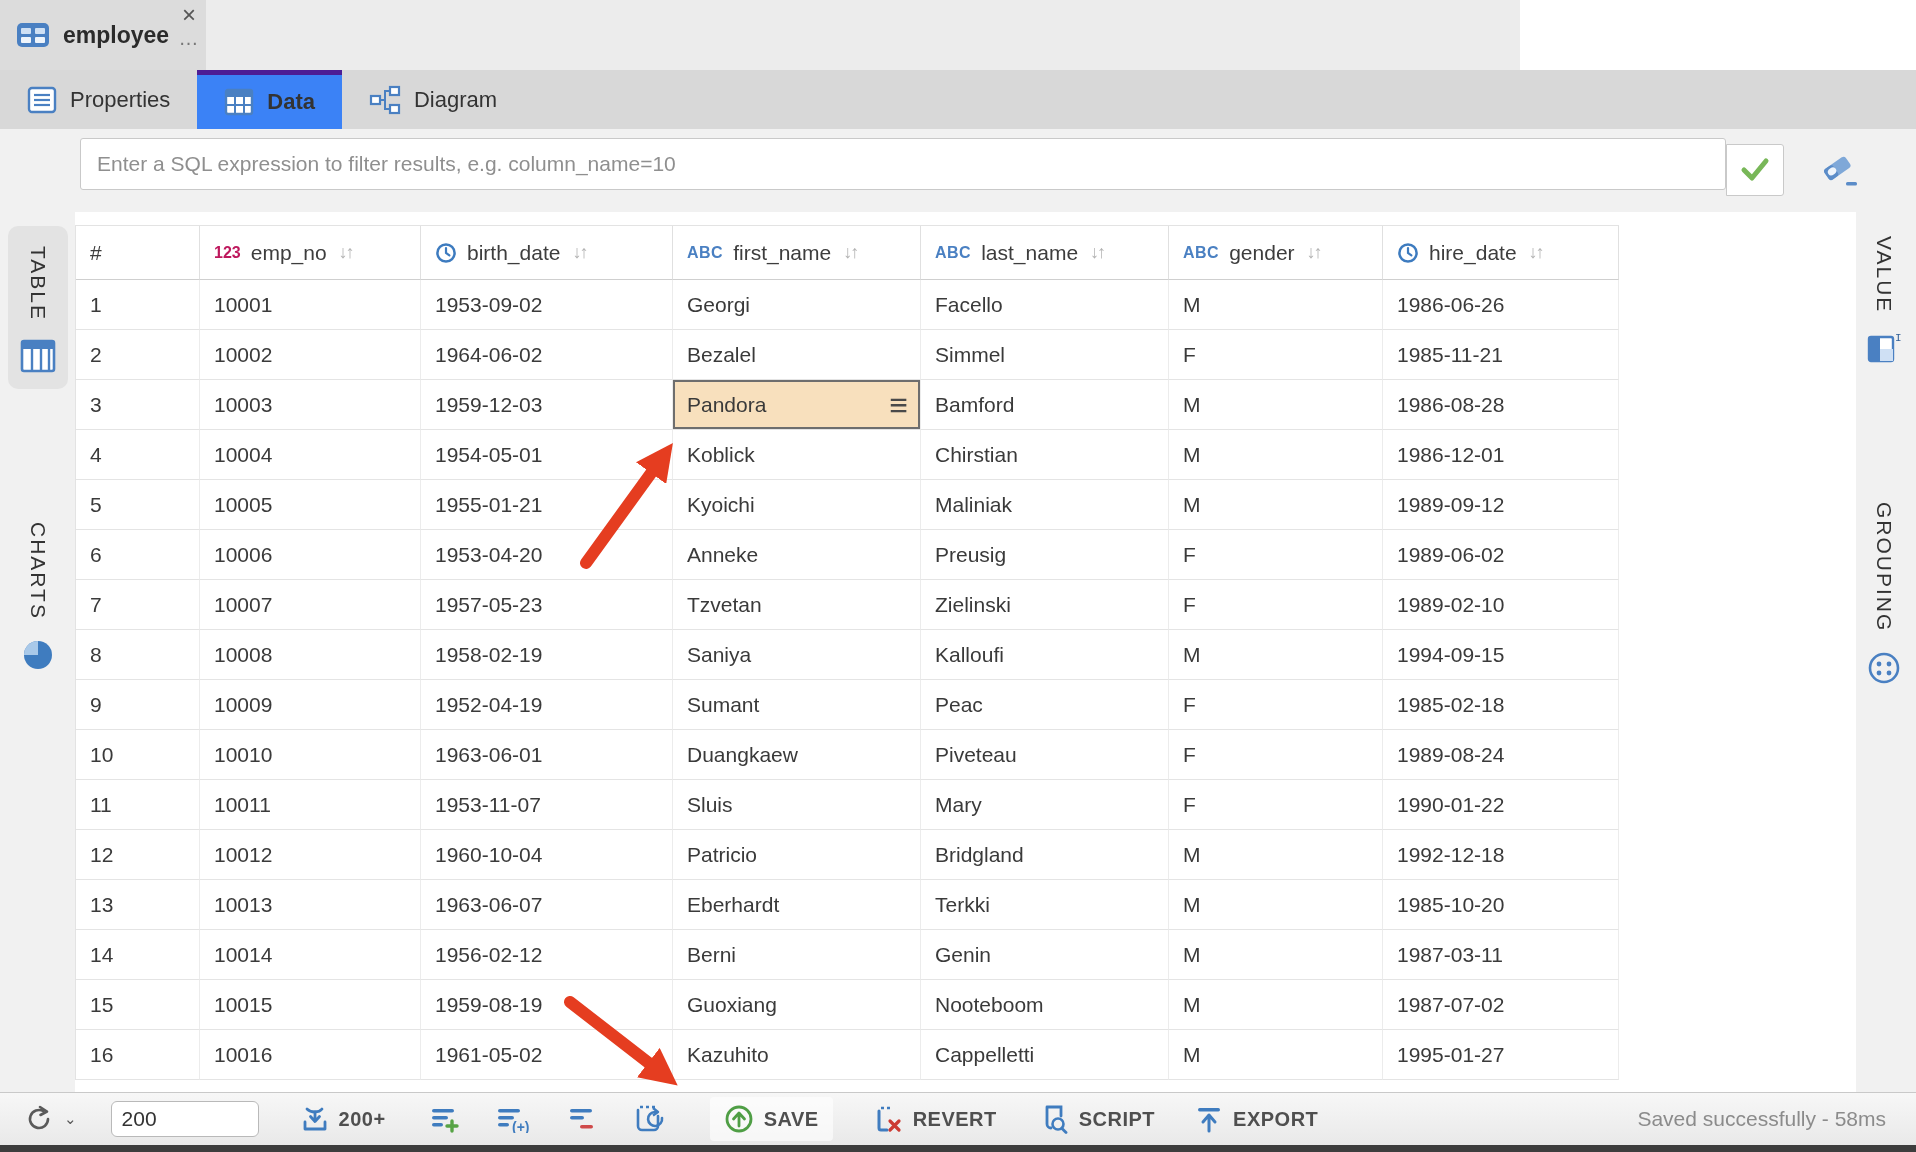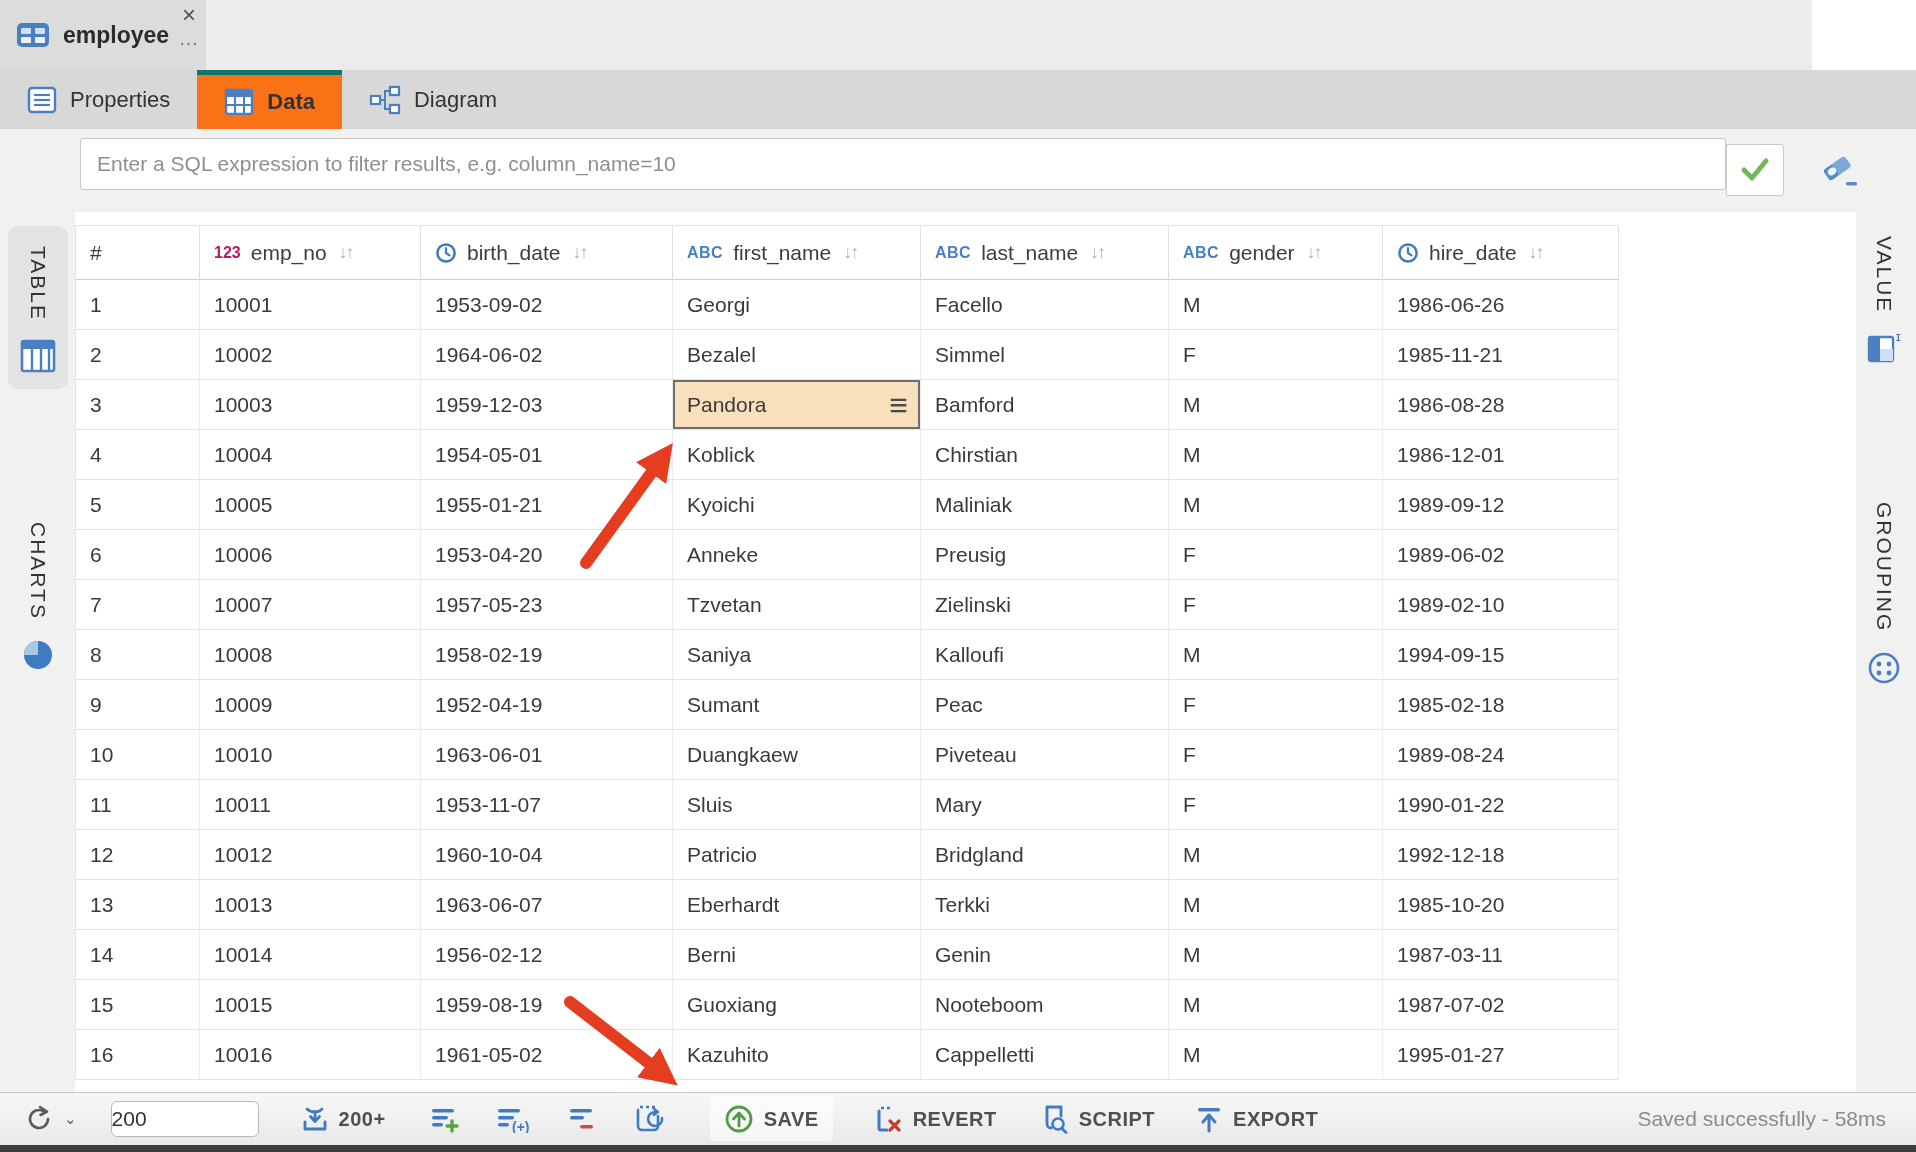--- a/index.html
+++ b/index.html
@@ -1,34 +1,34 @@
 <!DOCTYPE html>
 <html><head>
 <meta charset="utf-8">
 <style>
   html,body{margin:0;padding:0;background:#fff;}
   .app{position:relative;width:1916px;height:1152px;overflow:hidden;
        font-family:"Liberation Sans",sans-serif;background:#fff;color:#333;}
 
   
-  .tabbar1{position:absolute;left:0;top:0;width:1812px;height:70px;background:#ececec;}
+  .tabbar1{position:absolute;left:0;top:0;width:1520px;height:70px;background:#ececec;}
   .etab{position:relative;width:206px;height:70px;background:#dcdcdc;display:flex;
         align-items:center;gap:13px;padding-left:16px;box-sizing:border-box;}
   .etab-title{font-size:23px;font-weight:bold;color:#2b2b2b;}
   .etab-ctrl{position:absolute;right:2px;top:2px;width:30px;height:66px;display:flex;
              flex-direction:column;align-items:center;justify-content:flex-start;}
   .etab-x{font-size:24px;color:#555;line-height:26px;cursor:pointer;}
   .etab-more{font-size:20px;color:#777;line-height:20px;letter-spacing:1px;}
 
   
   .tabbar2{position:absolute;left:0;top:70px;width:1916px;height:59px;background:#d8d8d8;
            display:flex;align-items:stretch;}
   .stab{display:flex;align-items:center;gap:13px;padding:0 27px;font-size:22px;color:#333;
         box-sizing:border-box;}
-  .stab.active{background:#f97316;border-top:5px solid #0f766e;font-weight:bold;}
+  .stab.active{background:#3b82f6;border-top:5px solid #4c1d95;font-weight:bold;}
 
   
   .filterbar{position:absolute;left:0;top:129px;width:1916px;height:83px;background:#f1f1f1;}
   .sqlinput{position:absolute;left:80px;top:9px;width:1646px;height:52px;box-sizing:border-box;
             border:1px solid #c9c9c9;border-radius:3px;font-size:21px;padding:0 16px;
             color:#444;font-family:"Liberation Sans",sans-serif;background:#fff;}
   .sqlinput::placeholder{color:#8f8f8f;}
   .applybox{position:absolute;left:1726px;top:15px;width:58px;height:52px;background:#fff;
             border:1px solid #c9c9c9;border-radius:0 3px 3px 0;display:flex;align-items:center;
             justify-content:center;cursor:pointer;box-sizing:border-box;}
@@ -68,21 +68,21 @@
   .type-abc{color:#4a80c2;font-weight:bold;font-size:16px;letter-spacing:.5px;}
   .type-clock{width:22px;height:22px;flex:0 0 auto;}
 
   
   .toolbar{position:absolute;left:0;top:1092px;width:1916px;height:53px;box-sizing:border-box;
            background:linear-gradient(#f7f7f7,#e9e9e9);border-top:1px solid #c9c9c9;
            display:flex;align-items:center;padding:0 24px;}
   .tbgroup{display:flex;align-items:center;gap:10px;cursor:pointer;}
   .tblabel{font-size:20px;font-weight:bold;color:#4f4f4f;letter-spacing:.5px;}
   .fetchsize{width:148px;height:36px;margin-left:34px;border:1px solid #b9b9b9;border-radius:6px;
-             font-size:21px;padding:0 0;color:#333;font-family:"Liberation Sans",sans-serif;
+             font-size:21px;padding:0 10px;color:#333;font-family:"Liberation Sans",sans-serif;
              box-sizing:border-box;background:#fff;}
   .savebtn{background:rgba(255,255,255,.6);border-radius:4px;padding:7px 14px;}
   .status{margin-left:auto;font-size:21px;color:#8b8b8b;margin-right:6px;}
   .chev{font-size:15px;color:#555;}
 
   .bottomstrip{position:absolute;left:0;top:1145px;width:1916px;height:7px;background:#3d3d3d;}
 
   
   .arrows{position:absolute;left:0;top:0;width:1916px;height:1152px;pointer-events:none;z-index:50;}
 </style>

